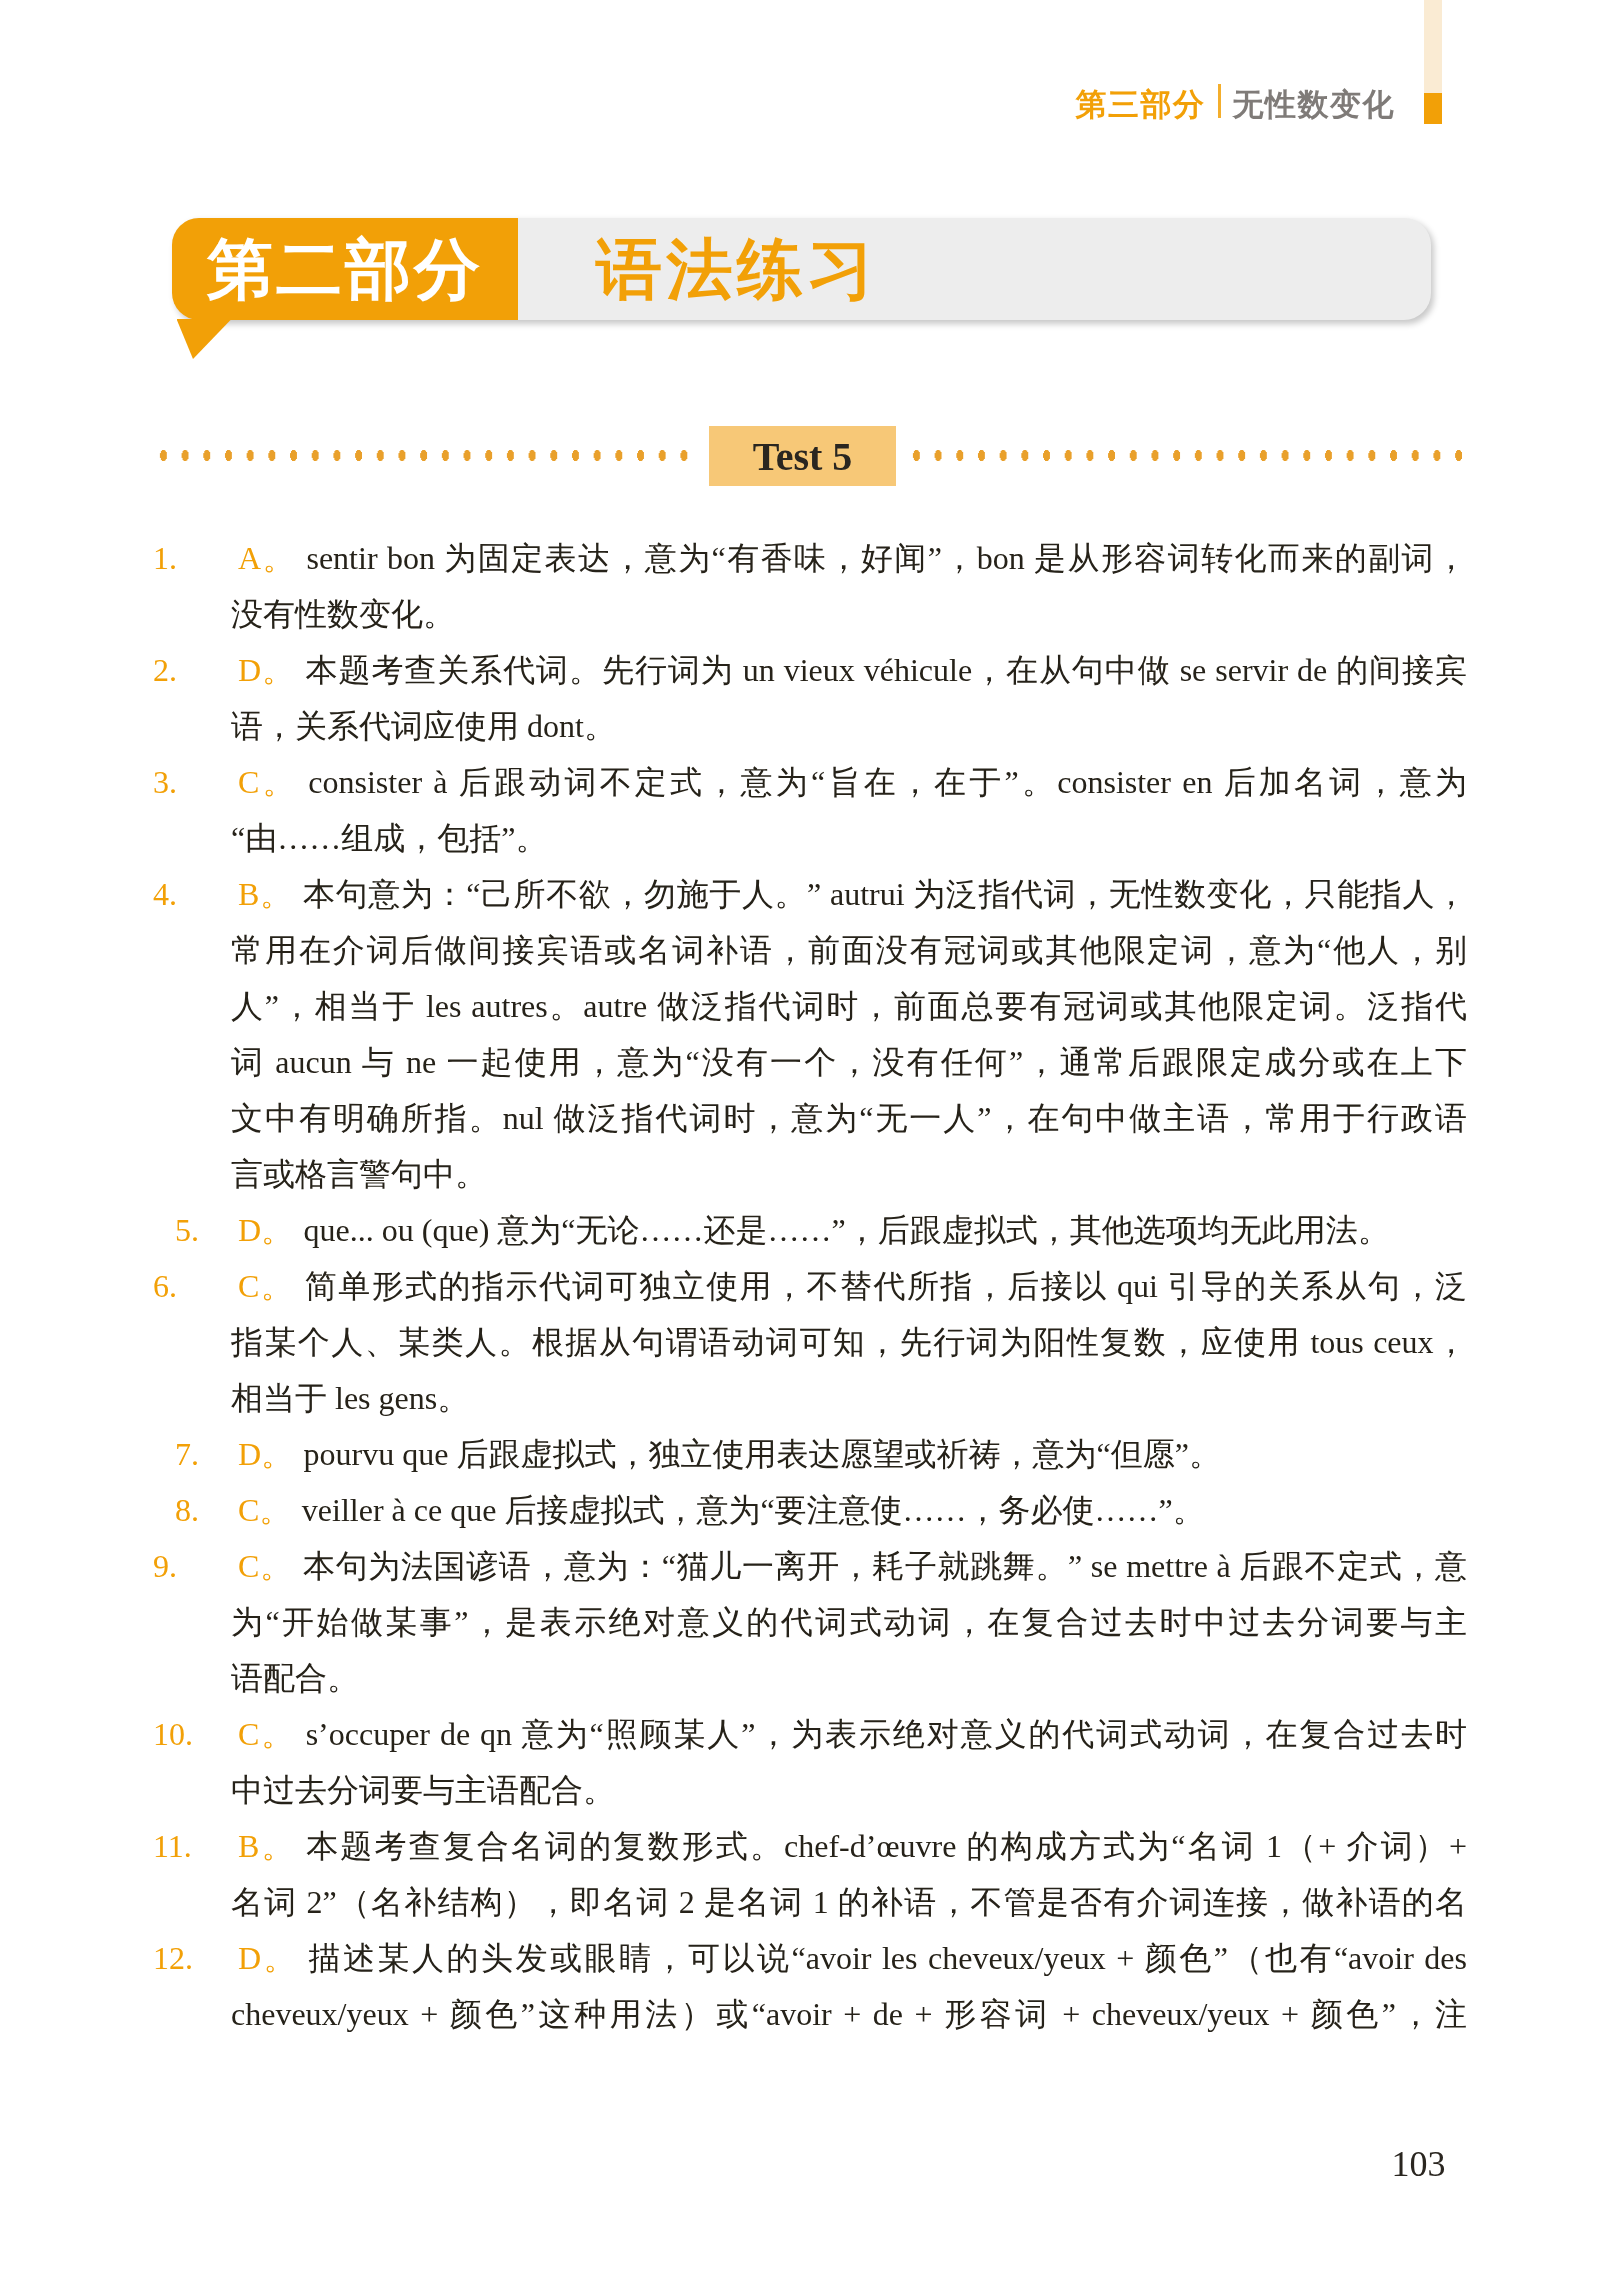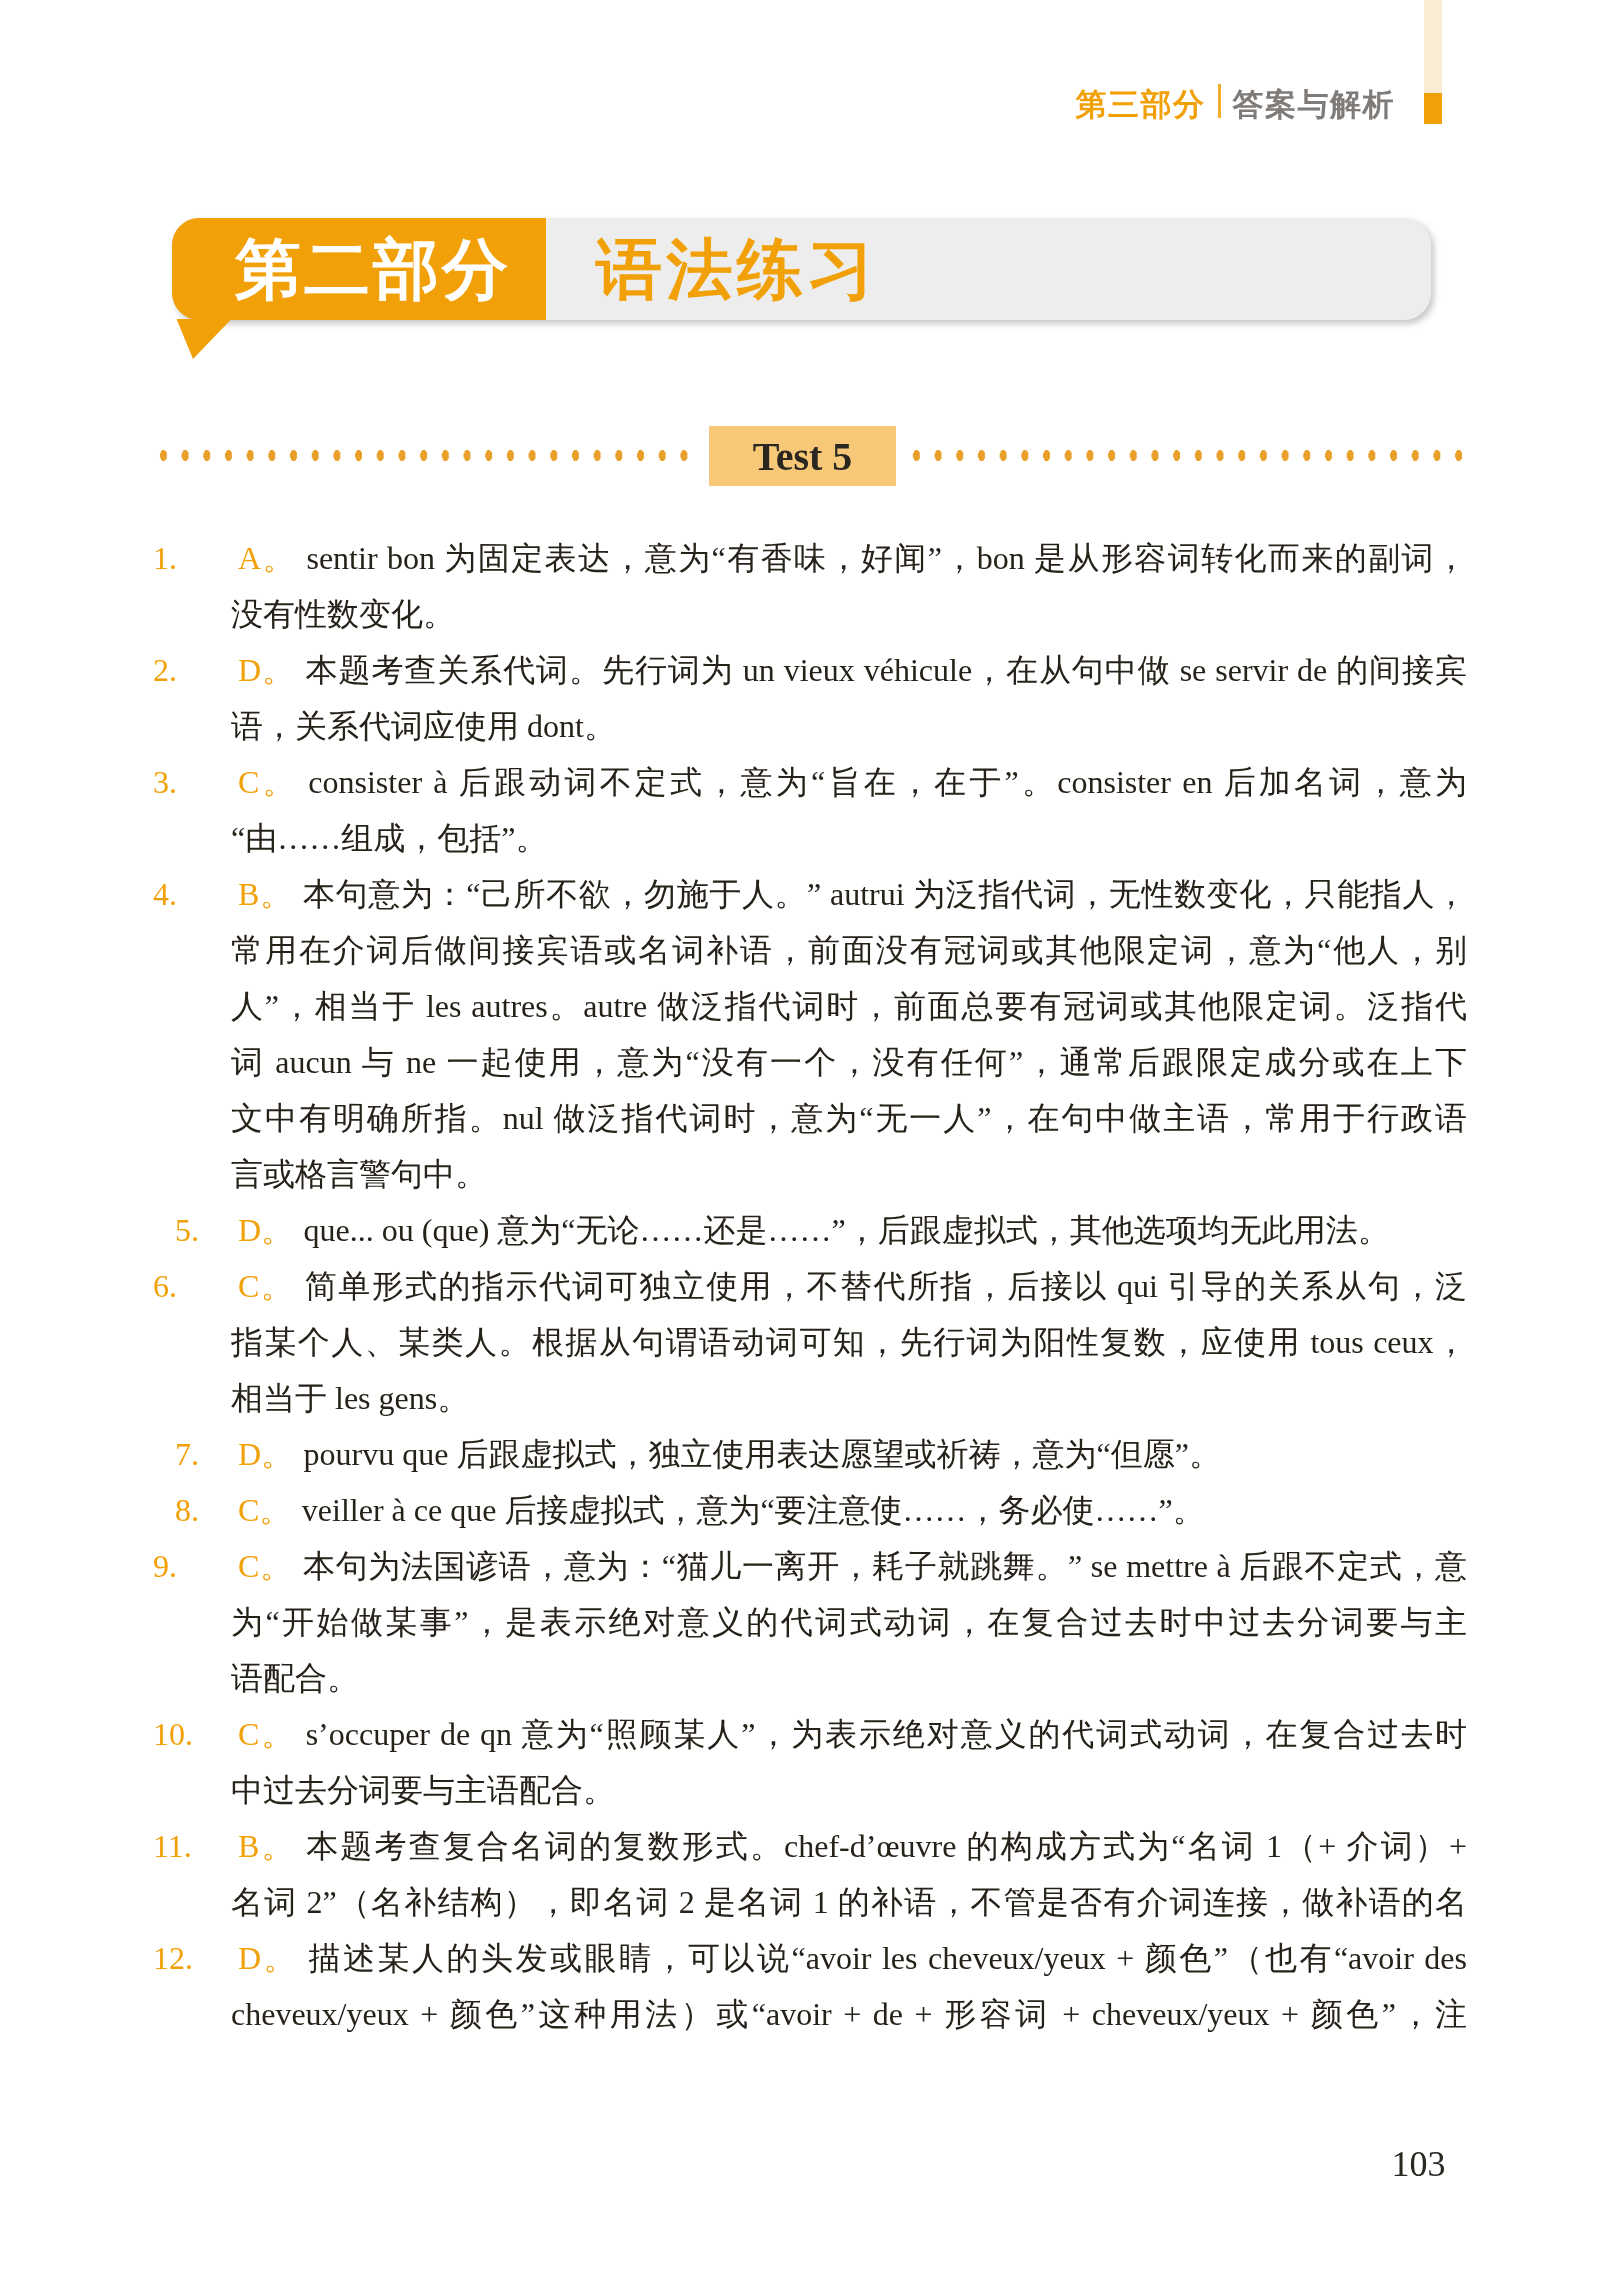--- a/index.html
+++ b/index.html
@@ -15,21 +15,21 @@
   .rh-title{color:var(--header_gray,#7F7B78);letter-spacing:1.5px;}
   .corner-strip{position:absolute;left:1424px;top:0;width:18px;}
   .corner-strip .cream{height:93px;background:var(--cream,#FAEBD3);}
   .corner-strip .square{height:31px;background:var(--orange,#F2A007);}
 
   
   .banner{position:absolute;top:218px;left:172px;width:1259px;height:102px;}
   .banner-gray{position:absolute;left:0;top:0;right:0;bottom:0;background:var(--banner_gray,#EDEDED);
       border-radius:27px;box-shadow:3px 3.7px 6px rgba(0,0,0,.22);}
   .banner-orange{position:absolute;left:0;top:0;width:346px;height:102px;background:var(--orange,#F2A007);
-      border-radius:27px 0 0 27px;display:flex;align-items:center;justify-content:center;padding-left:28px;}
+      border-radius:27px 0 0 27px;display:flex;align-items:center;justify-content:center;}
   .banner-part{color:#ffffff;font-family:"Liberation Sans","DejaVu Sans",sans-serif;
       font-weight:bold;font-size:66px;letter-spacing:3px;line-height:1;}
   .banner-tail{position:absolute;left:4.5px;top:101px;width:55px;height:40px;background:var(--orange,#F2A007);
       clip-path:polygon(0 0,100% 0,30% 100%);}
   .banner-title{position:absolute;left:387px;top:0;height:102px;display:flex;align-items:center;
       color:var(--orange,#F2A007);font-family:"Liberation Sans","DejaVu Sans",sans-serif;
       font-weight:bold;font-size:66px;letter-spacing:4.5px;line-height:1;margin-left:37px;}
 
   
   .test-row{position:absolute;top:426px;left:0;width:1622px;height:60px;}
@@ -60,21 +60,21 @@
       font-size:36px;color:#2A2620;}
 </style>
 </head>
 <body>
 
 <div id="page">
 
   <div class="running-header">
     <span class="rh-part">第三部分</span>
     <span class="rh-divider"></span>
-    <span class="rh-title">答案与解析</span>
+    <span class="rh-title">无性数变化</span>
   </div>
   <div class="corner-strip">
     <div class="cream"></div>
     <div class="square"></div>
   </div>
 
   <div class="banner">
     <div class="banner-gray"></div>
     <div class="banner-tail"></div>
     <div class="banner-orange">

